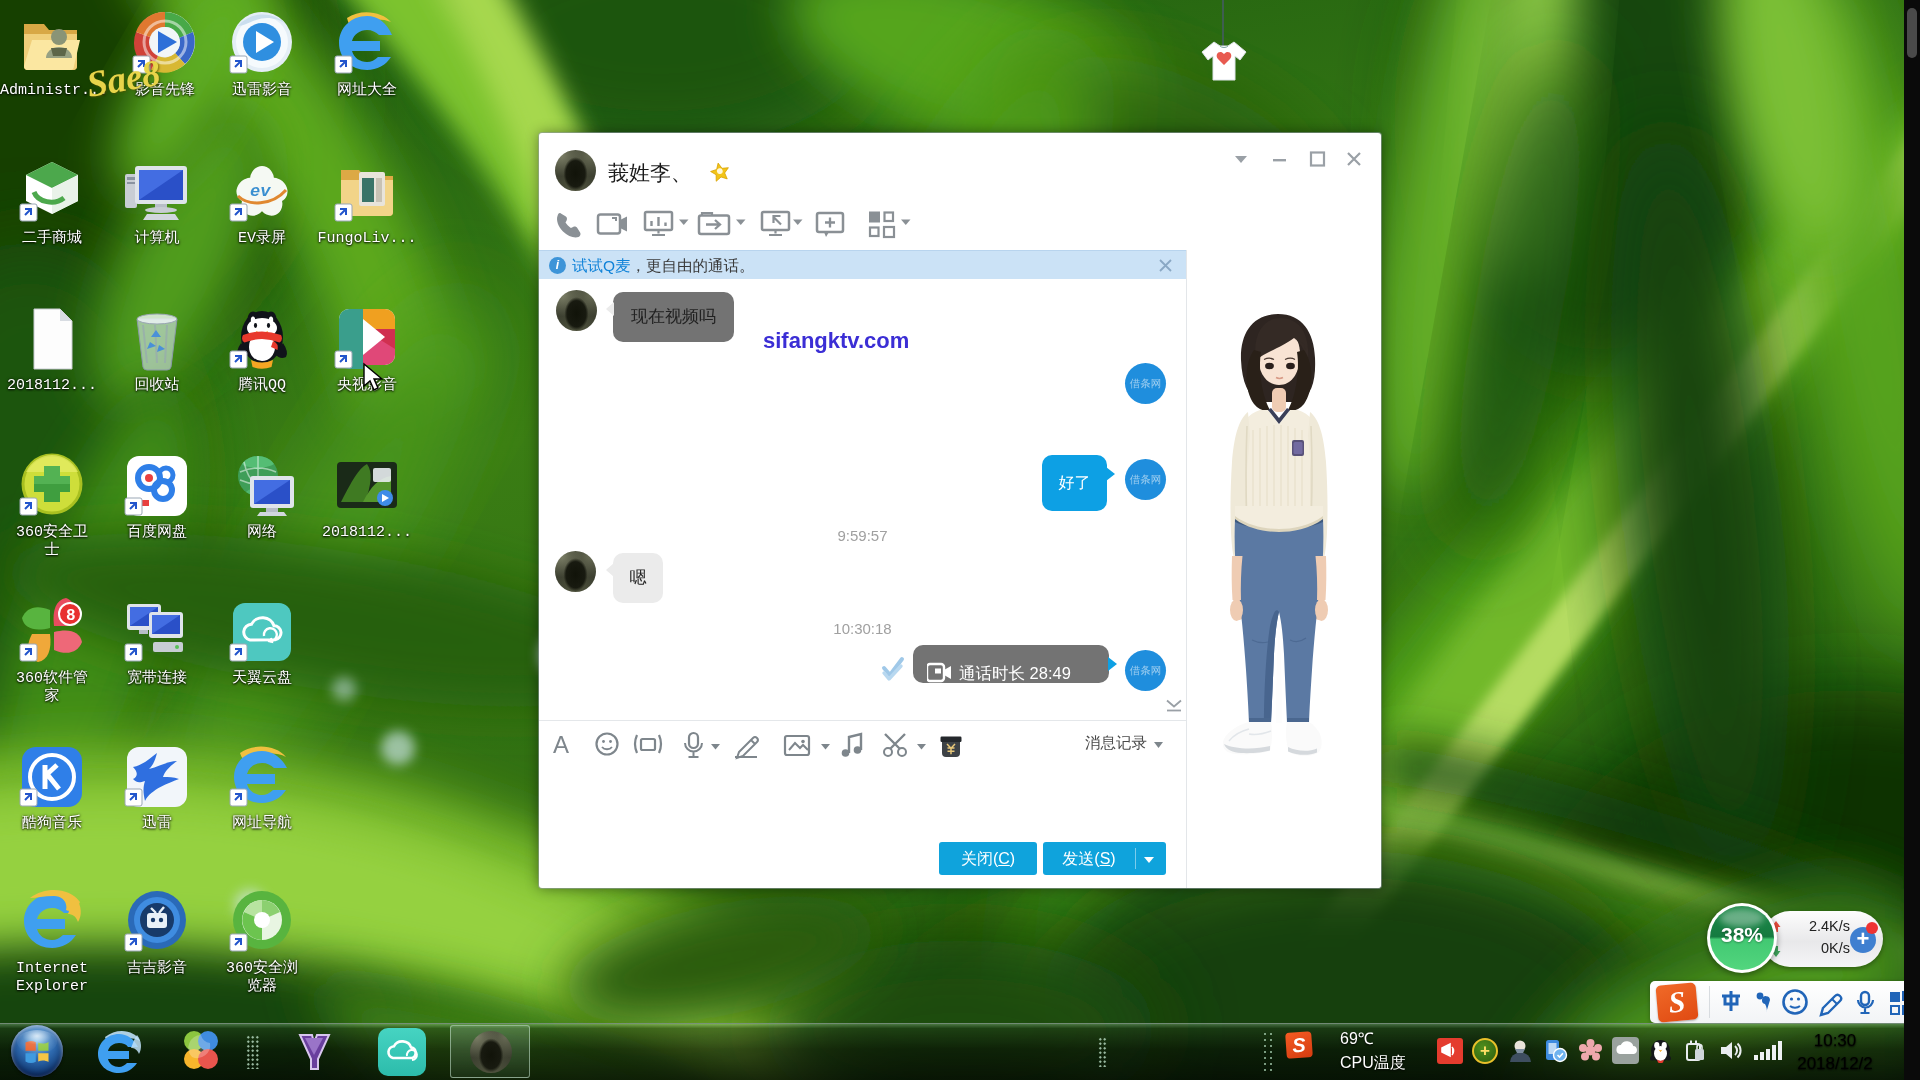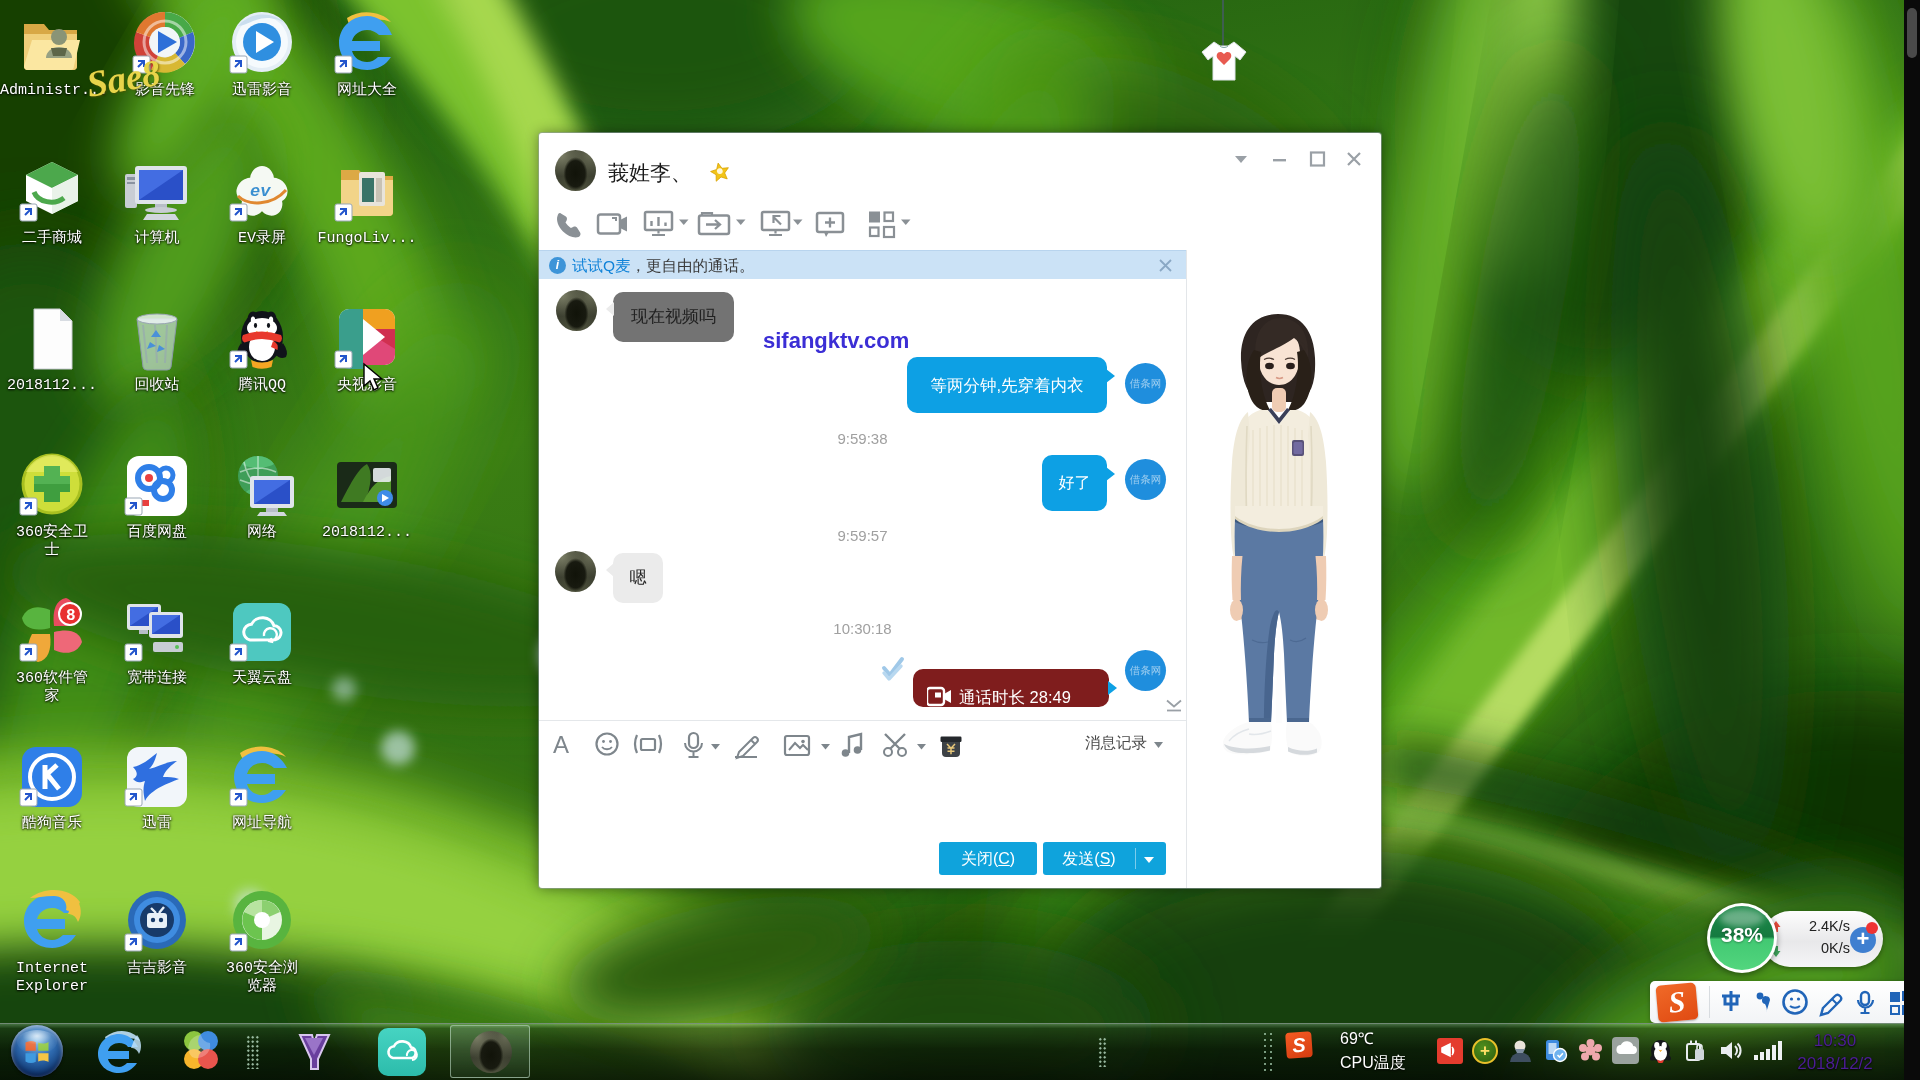--- a/index.html
+++ b/index.html
@@ -520,46 +520,41 @@
 
     <div class="abs" style="left:0;top:146px;width:647px;height:433px;background:#fff;overflow:hidden;">
 
       <div class="pav" style="left:17px;top:11px;"></div>
       <div class="abs" style="left:74px;top:13px;width:121px;height:50px;background:#737373;border-radius:10px;">
         <div class="abs" style="left:-7px;top:10px;width:0;height:0;border-top:7px solid transparent;border-bottom:7px solid transparent;border-right:8px solid #ebebeb;"></div>
         <div style="font-size:17px;color:#222;text-align:center;line-height:50px;">现在视频吗</div>
       </div>
       <div class="abs" style="left:222px;top:196px;font-size:22px;font-weight:bold;color:#3b2ed5;font-family:'Liberation Sans',sans-serif;top:49px;left:224px;">sifangktv.com</div>
 
-      <div class="abs" style="left:368px;top:78px;width:200px;height:56px;background:#0da0e4;border-radius:10px;">
-        <div class="abs" style="right:-8px;top:12px;width:0;height:0;border-top:7px solid transparent;border-bottom:7px solid transparent;border-left:9px solid #0da0e4;"></div>
-        <div style="font-size:16.5px;color:#fff;text-align:center;line-height:56px;">等两分钟,先穿着内衣</div>
-      </div>
       <div class="abs" style="left:586px;top:84px;width:41px;height:41px;border-radius:50%;background:#1f8edd;color:rgba(255,255,255,.55);font-size:10.5px;text-align:center;line-height:41px;">借条网</div>
-      <div class="abs" style="left:0;top:151px;width:647px;text-align:center;font-size:15px;color:#a0a0a0;">9:59:38</div>
 
       <div class="abs" style="left:503px;top:176px;width:65px;height:56px;background:#0da0e4;border-radius:10px;">
         <div class="abs" style="right:-8px;top:12px;width:0;height:0;border-top:7px solid transparent;border-bottom:7px solid transparent;border-left:9px solid #0da0e4;"></div>
         <div style="font-size:16px;color:#fff;text-align:center;line-height:56px;">好了</div>
       </div>
       <div class="abs" style="left:586px;top:180px;width:41px;height:41px;border-radius:50%;background:#1f8edd;color:rgba(255,255,255,.55);font-size:10.5px;text-align:center;line-height:41px;">借条网</div>
       <div class="abs" style="left:0;top:248px;width:647px;text-align:center;font-size:15px;color:#a0a0a0;">9:59:57</div>
 
       <div class="pav" style="left:16px;top:272px;"></div>
       <div class="abs" style="left:74px;top:274px;width:50px;height:50px;background:#ebebeb;border-radius:10px;">
         <div class="abs" style="left:-7px;top:10px;width:0;height:0;border-top:7px solid transparent;border-bottom:7px solid transparent;border-right:8px solid #ebebeb;"></div>
         <div style="font-size:17px;color:#222;text-align:center;line-height:50px;">嗯</div>
       </div>
       <div class="abs" style="left:0;top:341px;width:647px;text-align:center;font-size:15px;color:#a0a0a0;">10:30:18</div>
 
       <svg class="abs" style="left:342px;top:377px;" width="24" height="26" viewBox="0 0 24 26">
         <path d="M3,12 l6,7 L21,3" fill="none" stroke="#9fc8e8" stroke-width="4" stroke-linecap="round" stroke-linejoin="round"></path>
         <path d="M3,17 l5,6 L20,10" fill="none" stroke="#b8d8f0" stroke-width="3.4" stroke-linecap="round" stroke-linejoin="round"></path>
       </svg>
-      <div class="abs" style="left:374px;top:366px;width:196px;height:38px;background:#7f1d1d;border-radius:10px;margin-top:24px;">
+      <div class="abs" style="left:374px;top:366px;width:196px;height:38px;background:#737373;border-radius:10px;">
         <div class="abs" style="right:-8px;top:12px;width:0;height:0;border-top:7px solid transparent;border-bottom:7px solid transparent;border-left:9px solid #0da0e4;"></div>
         <svg class="abs" style="left:14px;top:17px;" width="26" height="22" viewBox="0 0 26 22">
           <rect x="0" y="2" width="17" height="17" rx="3" fill="none" stroke="#fff" stroke-width="2.4"></rect>
           <rect x="8" y="6.5" width="6" height="5" fill="#fff"></rect>
           <path d="M17,8 l7,-4 v13 l-7,-4" fill="#fff"></path>
         </svg>
         <div class="abs" style="left:46px;top:0;font-size:16.5px;color:#fff;line-height:56px;">通话时长 28:49</div>
       </div>
       <div class="abs" style="left:586px;top:371px;width:41px;height:41px;border-radius:50%;background:#1f8edd;color:rgba(255,255,255,.55);font-size:10.5px;text-align:center;line-height:41px;">借条网</div>
       <svg class="abs" style="left:626px;top:420px;" width="18" height="14" viewBox="0 0 18 14">
@@ -839,15 +834,15 @@
     <div class="abs" style="left:1752px;top:14px;width:33px;height:27px;"><svg width="33" height="27" viewBox="0 0 33 27">
           <g fill="#eef1f3">
             <rect x="2" y="18" width="4" height="5"></rect>
             <rect x="8" y="15" width="4" height="8"></rect>
             <rect x="14" y="12" width="4" height="11"></rect>
             <rect x="20" y="8" width="4" height="15"></rect>
             <rect x="26" y="4" width="4" height="19"></rect>
           </g>
         </svg></div>
 
-    <div class="abs" style="left:1780px;top:6px;width:110px;color:#4c1d95;font-size:17px;text-align:center;line-height:23px;text-shadow:0 1px 2px #000;">10:30<br>2018/12/2</div>
+    <div class="abs" style="left:1780px;top:6px;width:110px;color:#000000;font-size:17px;text-align:center;line-height:23px;text-shadow:0 1px 2px #000;">10:30<br>2018/12/2</div>
   </div>
 </div>
 
 </body></html>

